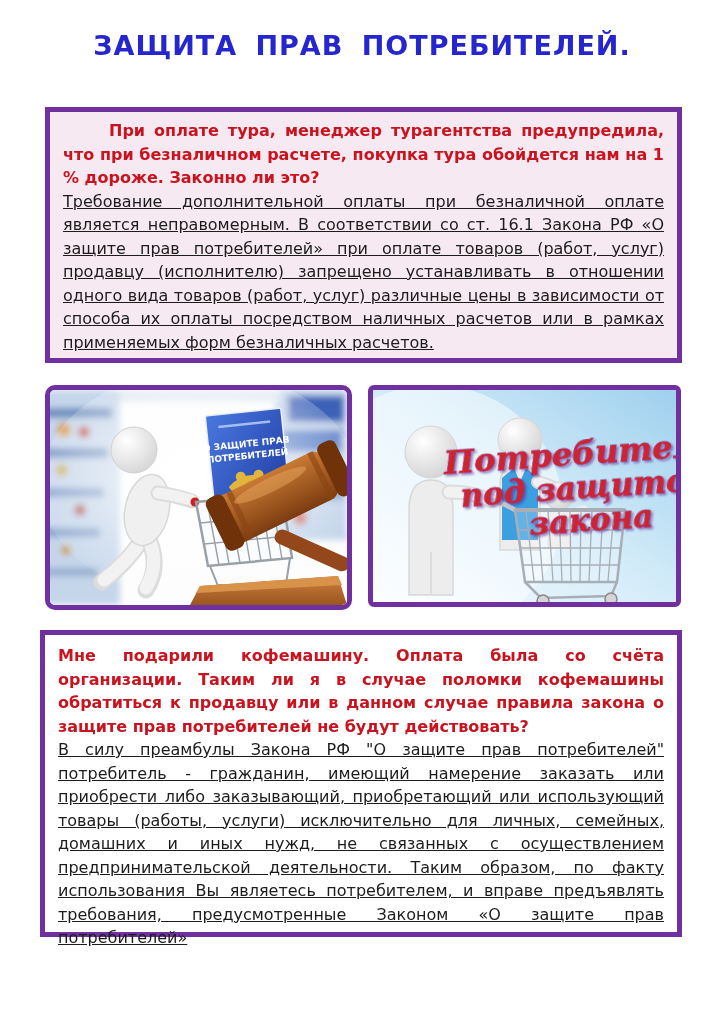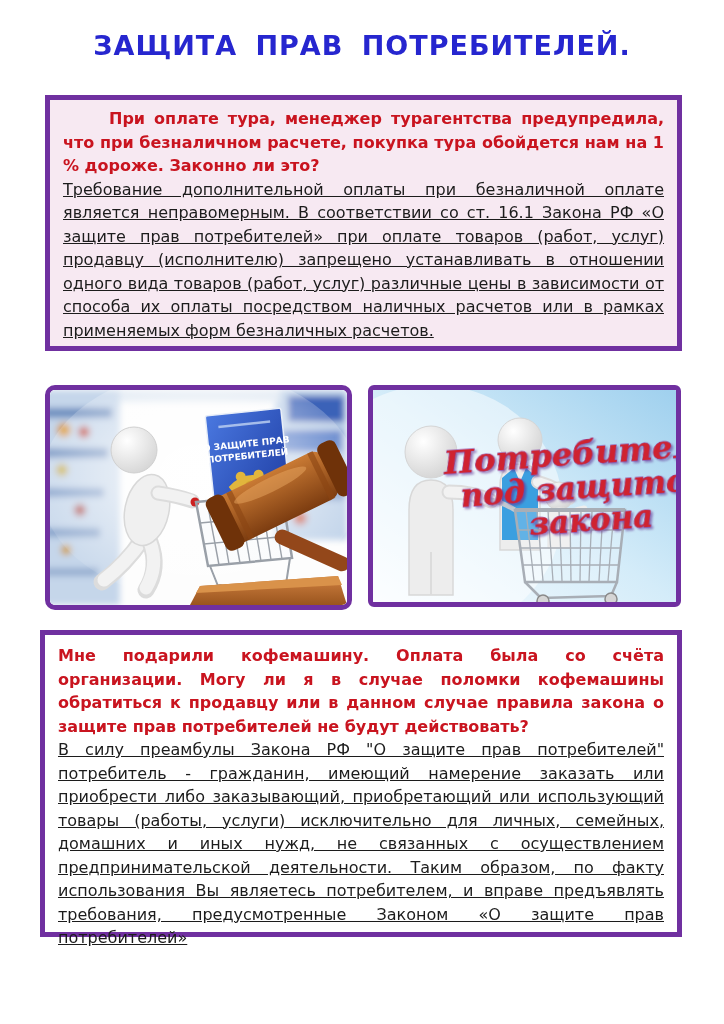--- a/index.html
+++ b/index.html
@@ -12,21 +12,21 @@
     position:absolute; top:30px; left:0; right:0; margin:0;
     text-align:center; white-space:nowrap;
     font-size:27px; font-weight:700; letter-spacing:1px; word-spacing:8px;
     color:var(--title_blue,#2626cf);
   }
   .qa-box{
     position:absolute; box-sizing:border-box;
     border:5px solid var(--border_purple,#7030a0);
   }
   .qa-box.qa1{
-    left:45px; top:95px; width:637px; height:256px;
+    left:45px; top:107px; width:637px; height:256px;
     background:var(--qa1_bg,#f7e9f2);
     padding:7px 13px 0 13px;
   }
   .qa-box.qa2{
     left:40px; top:630px; width:642px; height:307px;
     background:var(--qa2_bg,#ffffff);
     padding:9px 13px 0 13px;
   }
   .qa-box p{
     margin:0; text-align:justify;
@@ -237,17 +237,17 @@
 
       <g transform="rotate(-4 215 100)" font-family="'DejaVu Serif', serif" font-style="italic" font-weight="bold" style="filter: drop-shadow(2px 2px 1px rgba(90,40,140,0.55));">
         <text x="210" y="74" text-anchor="middle" font-size="32" fill="#cf2330" stroke="#8a3aa0" stroke-width="0.8" paint-order="stroke">Потребитель</text>
         <text x="212" y="108" text-anchor="middle" font-size="31" fill="#cf2330" stroke="#8a3aa0" stroke-width="0.8" paint-order="stroke">под защитой</text>
         <text x="216" y="141" text-anchor="middle" font-size="31" fill="#cf2330" stroke="#8a3aa0" stroke-width="0.8" paint-order="stroke">закона</text>
       </g>
     </svg>
   </figure>
 
   <section class="qa-box qa2">
-    <p class="question">Мне  подарили  кофемашину.   Оплата  была  со  счёта  организации. Могу ли я в случае поломки кофемашины обратиться к продавцу или в данном случае правила закона о защите прав потребителей  не будут действовать?</p>
+    <p class="question">Мне  подарили  кофемашину.   Оплата  была  со  счёта  организации. Таким ли я в случае поломки кофемашины обратиться к продавцу или в данном случае правила закона о защите прав потребителей  не будут действовать?</p>
     <p class="answer">В силу преамбулы Закона РФ "О защите прав потребителей" потребитель - гражданин, имеющий намерение заказать или приобрести либо заказывающий, приобретающий или использующий товары (работы, услуги) исключительно для личных, семейных, домашних и иных нужд, не связанных с осуществлением предпринимательской деятельности. Таким образом,  по факту использования Вы являетесь потребителем, и вправе предъявлять требования, предусмотренные Законом «О защите прав потребителей»</p>
   </section>
 
 </div>
 
 </body></html>

